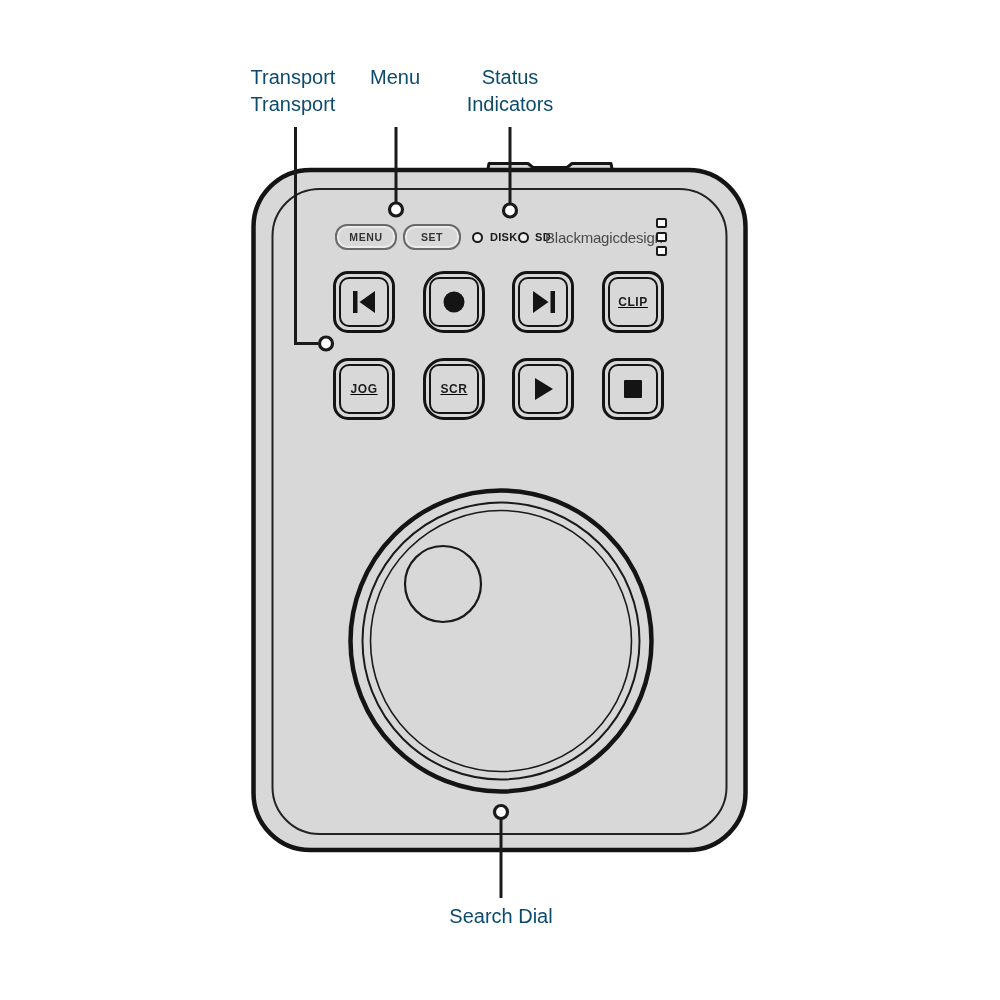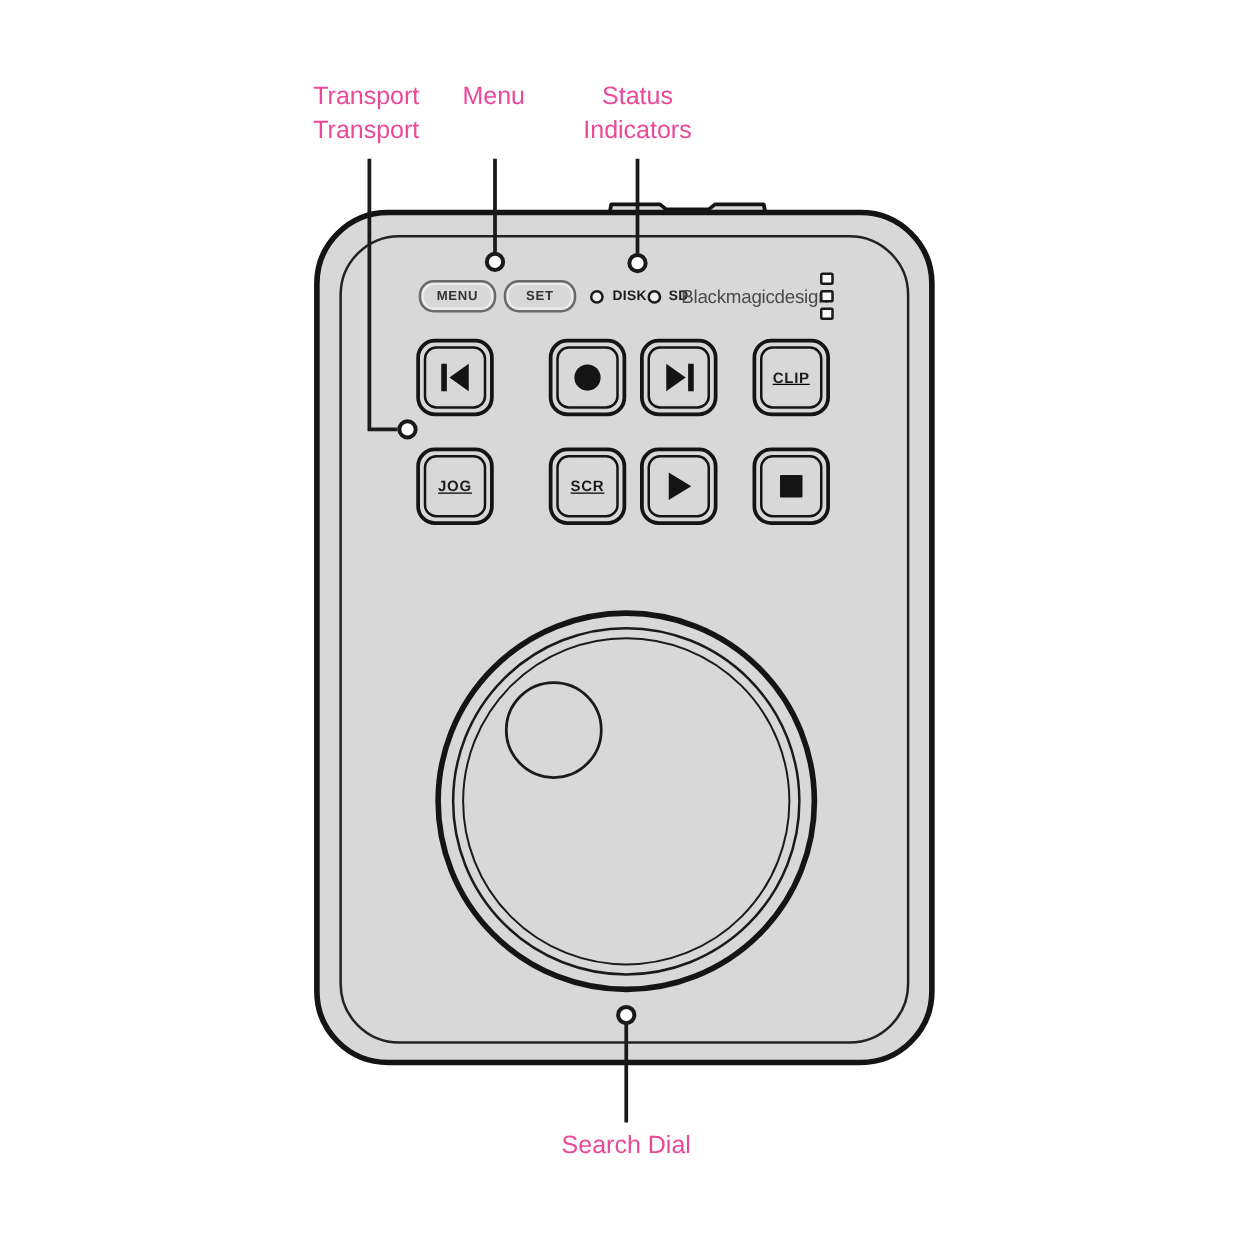--- a/index.html
+++ b/index.html
@@ -18,21 +18,21 @@
     position: absolute;
     left: 0; top: 0;
     width: 1000px; height: 1000px;
   }
 
   
   .callout-label {
     position: absolute;
     width: 180px;
     text-align: center;
-    color: #ec4899;
+    color: #0c4a6e;
     font-size: 20px;
     line-height: 27px;
     font-weight: 400;
   }
   .callout-label.transport { left: 203px; top: 64px; }
   .callout-label.menu      { left: 305px; top: 64px; }
   .callout-label.status    { left: 420px; top: 64px; }
   .callout-label.search    { left: 411px; top: 903px; }
 
   
@@ -119,21 +119,21 @@
   .t-btn .glyph { display: block; }
   .t-btn .txt {
     font-size: 12px;
     font-weight: bold;
     letter-spacing: 0.6px;
     color: #1c1c1c;
   }
   .r1 { top: 271px; }
   .r2 { top: 358px; }
   .c1 { left: 333px; }
-  .c2 { left: 439px; }
+  .c2 { left: 423px; border-radius: 21px; }
   .c3 { left: 512px; }
   .c4 { left: 602px; }
 </style>
 </head>
 <body>
 
 <div class="canvas">
 
   <svg class="layer" viewBox="0 0 1000 1000" aria-hidden="true">
 

